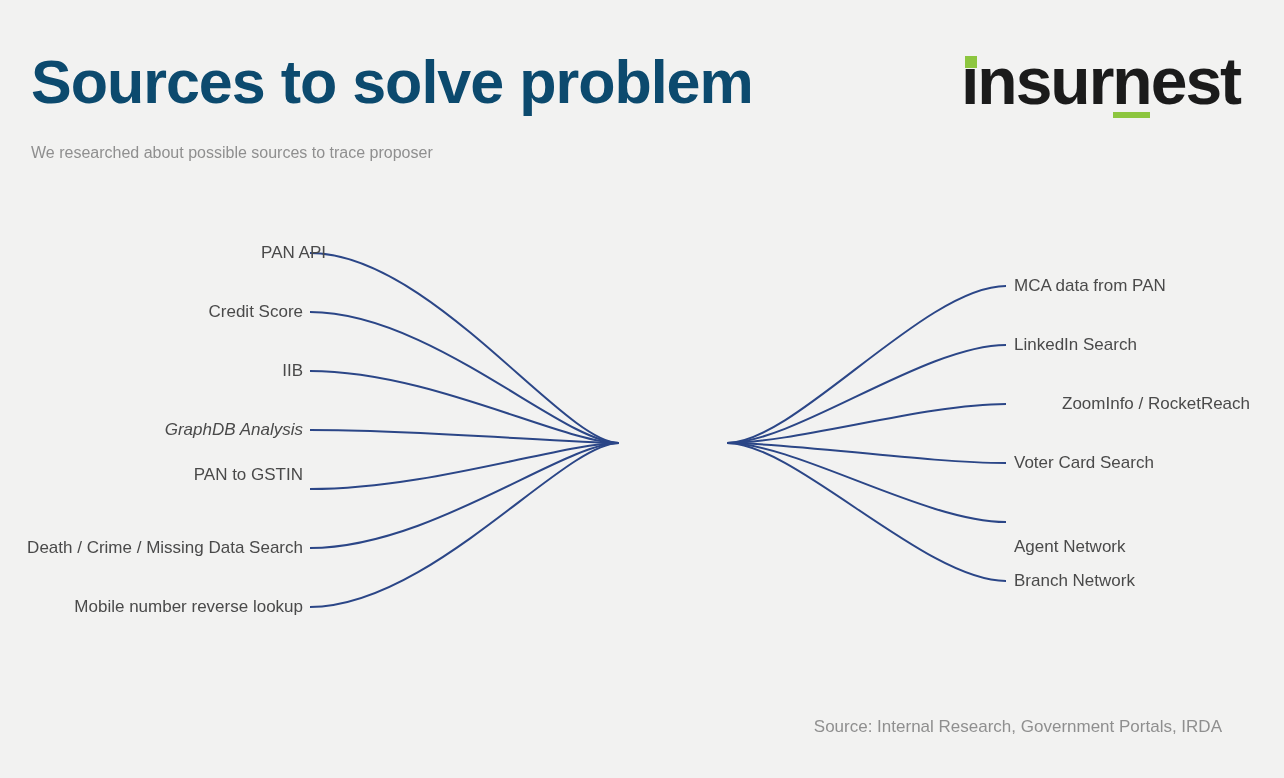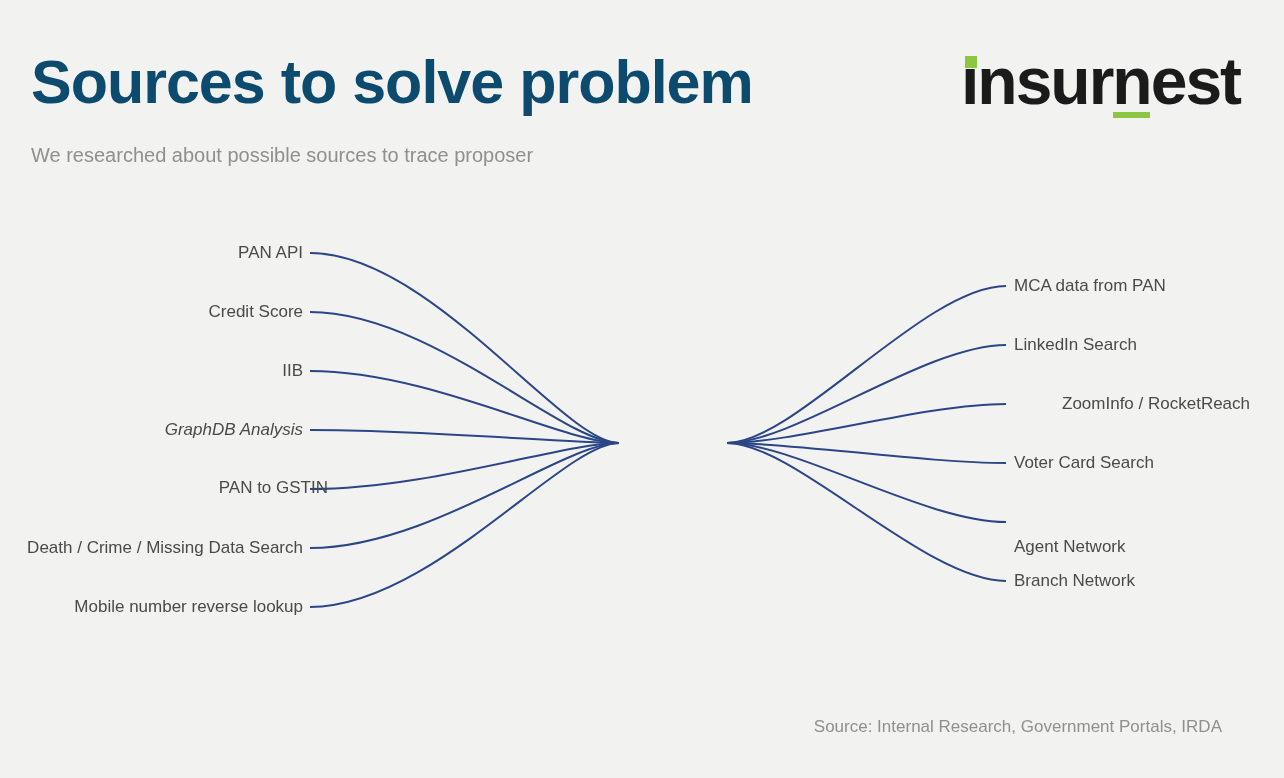--- a/index.html
+++ b/index.html
@@ -14,21 +14,21 @@
     background:#f2f2f1;
     overflow:hidden;
   }
   .title{
     position:absolute;left:31px;top:52px;margin:0;
     font-size:61px;font-weight:700;letter-spacing:-1px;
     color:#0c4a6e;line-height:1.0;white-space:nowrap;
   }
   .subtitle{
     position:absolute;left:31px;top:144px;margin:0;
-    font-size:20px;color:#8f8f8f;white-space:nowrap;
+    font-size:16px;color:#8f8f8f;white-space:nowrap;
   }
   .logo{
     position:absolute;left:961px;top:48px;
     font-size:66px;font-weight:700;letter-spacing:-2px;
     color:#1b1b1b;line-height:1.0;white-space:nowrap;
   }
   .logo-idot{
     position:absolute;left:4px;top:8px;
     width:12px;height:12px;background:var(--accent);
   }
@@ -78,25 +78,25 @@
       <path d="M 727 443 C 795 443, 925 286, 1006 286" fill="none" stroke="#2b4687" stroke-width="2"></path>
       <path d="M 727 443 C 795 443, 925 345, 1006 345" fill="none" stroke="#2b4687" stroke-width="2"></path>
       <path d="M 727 443 C 795 443, 925 404, 1006 404" fill="none" stroke="#2b4687" stroke-width="2"></path>
       <path d="M 727 443 C 795 443, 925 463, 1006 463" fill="none" stroke="#2b4687" stroke-width="2"></path>
       <path d="M 727 443 C 795 443, 925 522, 1006 522" fill="none" stroke="#2b4687" stroke-width="2"></path>
       <path d="M 727 443 C 795 443, 925 581, 1006 581" fill="none" stroke="#2b4687" stroke-width="2"></path>
     </svg>
 
 
   <div id="left-labels">
-      <div class="src-label left" style="top: 240px;">PAN API</div>
+      <div class="src-label left" style="top: 240px; padding-left: 23px;">PAN API</div>
       <div class="src-label left" style="top: 299px;">Credit Score</div>
       <div class="src-label left" style="top: 358px;">IIB</div>
       <div class="src-label left" style="top: 417px; font-style: italic;">GraphDB Analysis</div>
-      <div class="src-label left" style="top: 475px; margin-left: 25px;">PAN to GSTIN</div>
+      <div class="src-label left" style="top: 462px;">PAN to GSTIN</div>
       <div class="src-label left" style="top: 535px;">Death / Crime / Missing Data Search</div>
       <div class="src-label left" style="top: 594px;">Mobile number reverse lookup</div>
     </div>
   <div id="right-labels">
       <div class="src-label right" style="top: 273px;">MCA data from PAN</div>
       <div class="src-label right" style="top: 332px;">LinkedIn Search</div>
       <div class="src-label right" style="top: 391px; margin-left: 48px;">ZoomInfo / RocketReach</div>
       <div class="src-label right" style="top: 450px;">Voter Card Search</div>
       <div class="src-label right" style="top: 534px;">Agent Network</div>
       <div class="src-label right" style="top: 568px;">Branch Network</div>

